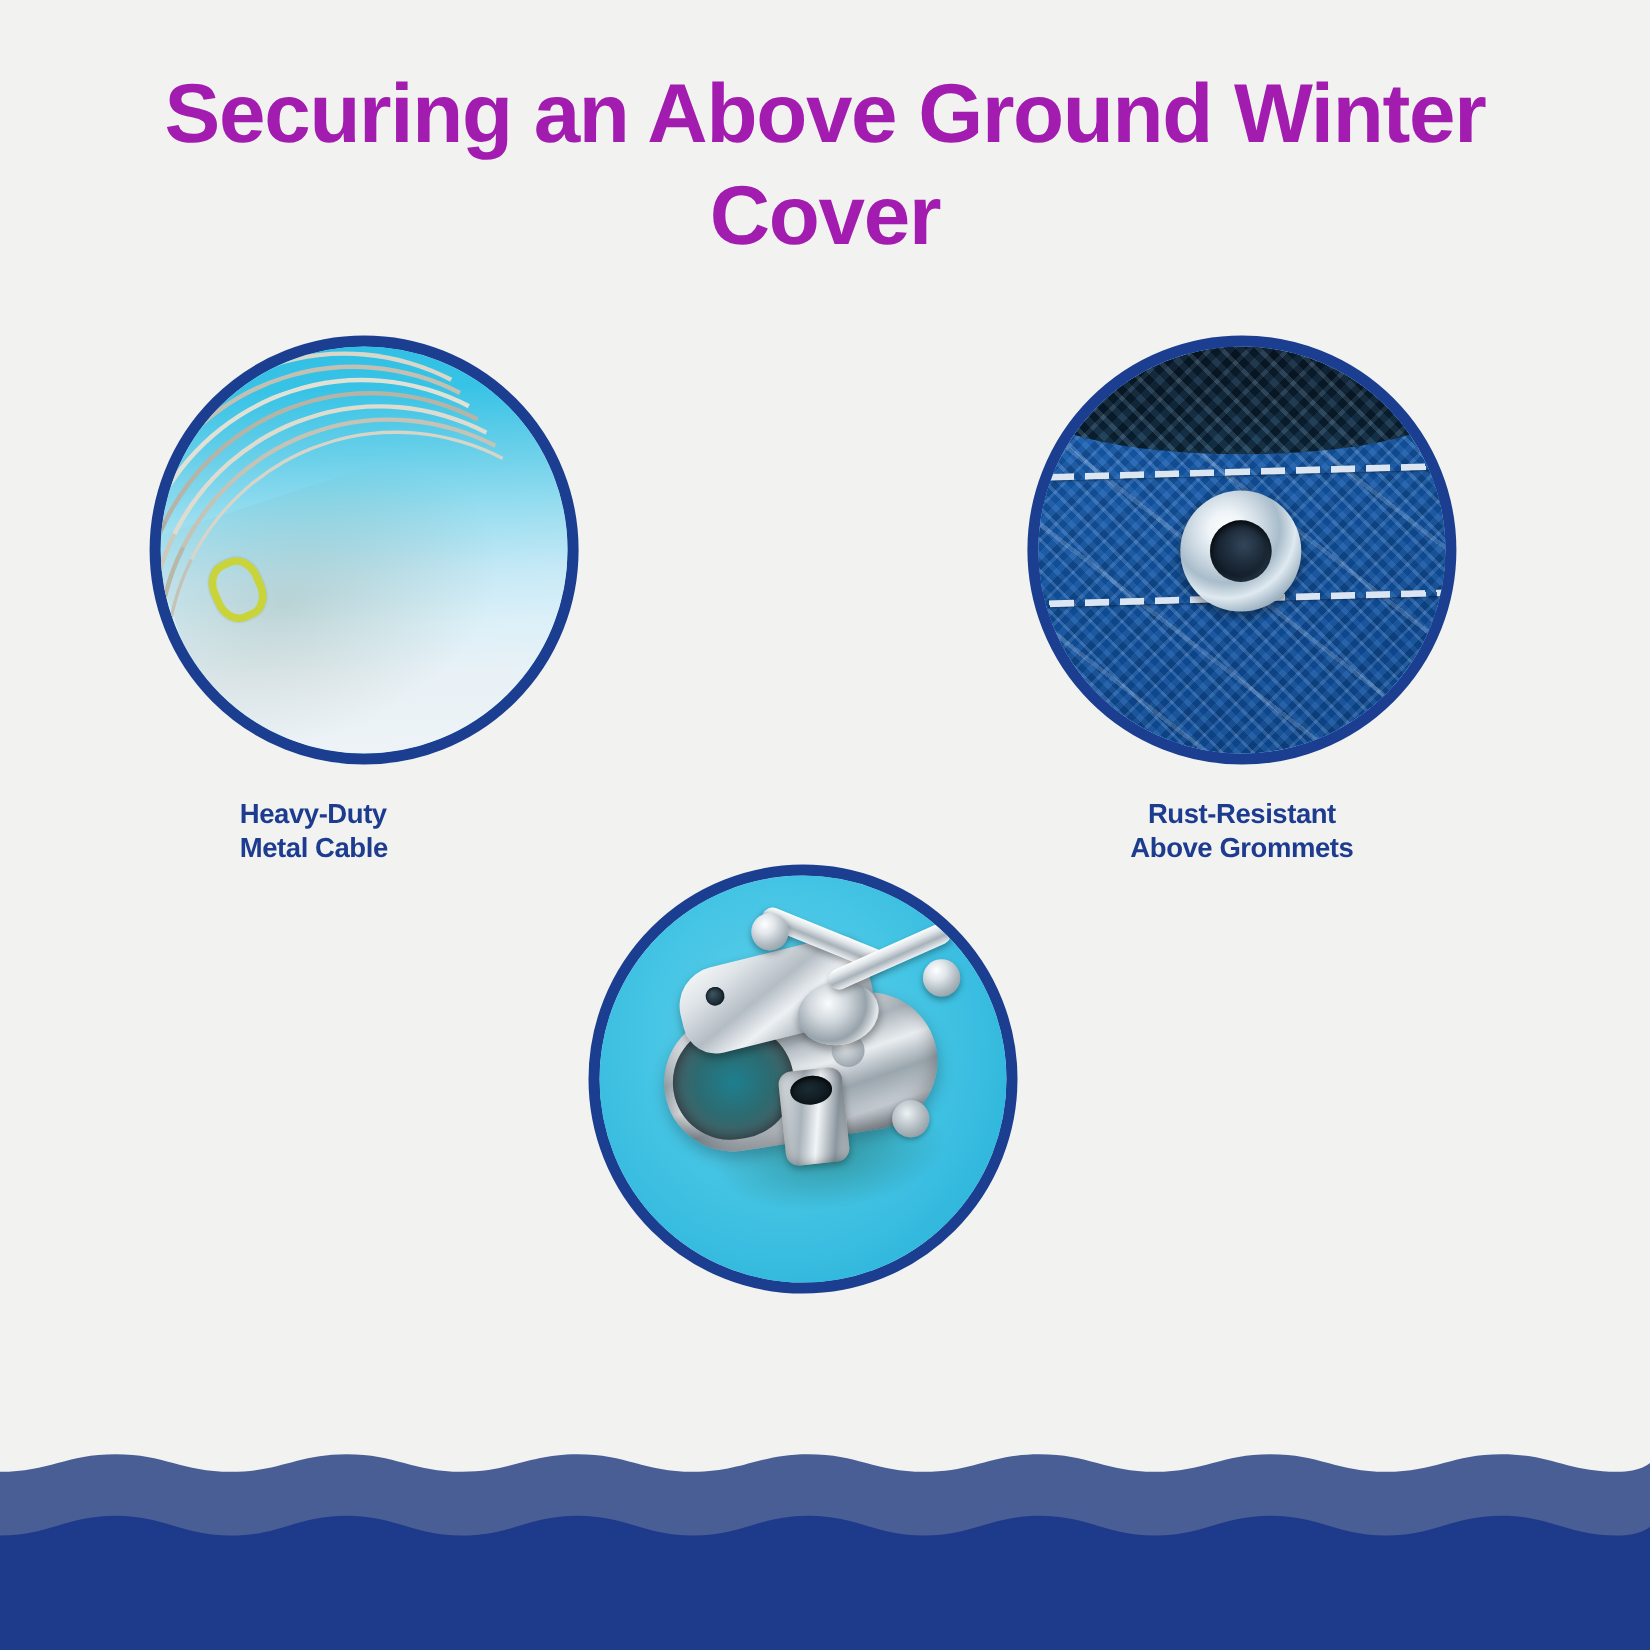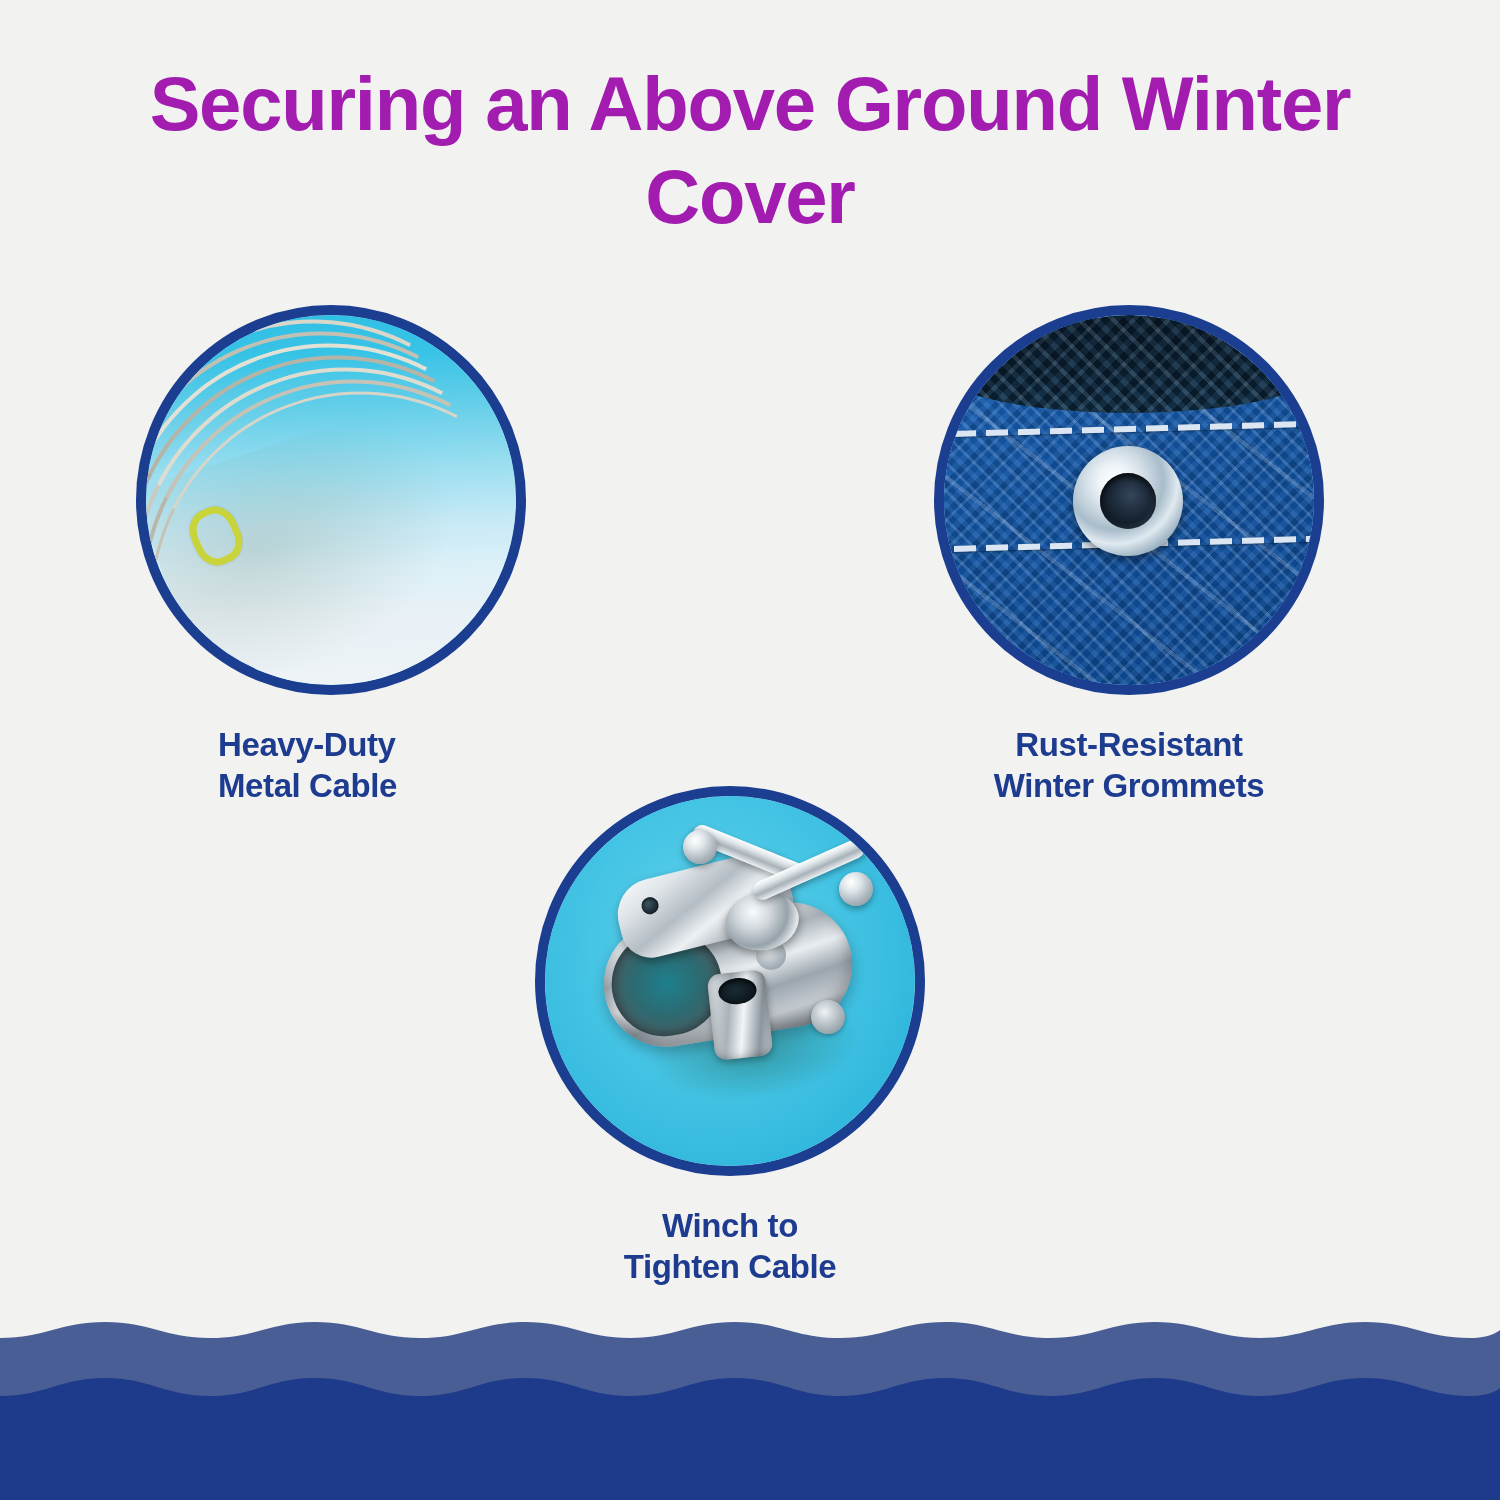--- a/index.html
+++ b/index.html
@@ -50,21 +50,21 @@
     position: absolute;
     inset: 0;
     border-radius: 50%;
     overflow: hidden;
   }
   .caption {
     margin-top: 30px;
     color: #1D3C8F;
     font-family: "Liberation Sans", sans-serif;
     font-weight: bold;
-    font-size: 33px;
+    font-size: 25px;
     line-height: 1.24;
     letter-spacing: -0.4px;
     white-space: pre-line;
   }
 
   
   #card-cable    { left: 136px; top: 305px; }
   #card-grommet  { left: 934px; top: 305px; }
   #card-winch    { left: 535px; top: 786px; }
 
@@ -361,43 +361,41 @@
         <div class="tarp-darkband"></div>
         <div class="tarp-stitch s1"></div>
         <div class="tarp-stitch s2"></div>
         <div class="grommet">
           <div class="grommet-hole"></div>
         </div>
       </div>
     </div>
   </div>
   <div class="caption" style="color: rgb(29, 60, 143);">Rust-Resistant
-Winter Grommets</div>
+Above Grommets</div>
 </div>
 
 <div class="card" id="card-winch">
   <div class="circle" style="border-color: rgb(27, 62, 145);">
     <div class="circle-inner">
       <div class="photo-winch">
         <div class="winch-shadow"></div>
         <div class="winch-body"></div>
         <div class="winch-drum"></div>
         <div class="winch-plate"></div>
         <div class="winch-bolt"></div>
         <div class="winch-hub"></div>
         <div class="winch-arm a1"></div>
         <div class="winch-arm a2"></div>
         <div class="winch-knob k1"></div>
         <div class="winch-knob k2"></div>
         <div class="winch-foot"></div>
       </div>
     </div>
   </div>
-  <div class="caption" style="color: rgb(29, 60, 143);">Winch to
-Tighten Cable</div>
 </div>
 
 <div class="waves">
   <svg viewBox="0 0 1500 200" preserveAspectRatio="none">
     <path id="wave-light" d="M0,38
          C 45,38 60,22 105,22
          C 150,22 165,38 210,38
          C 255,38 270,22 315,22
          C 360,22 375,38 420,38
          C 465,38 480,22 525,22

